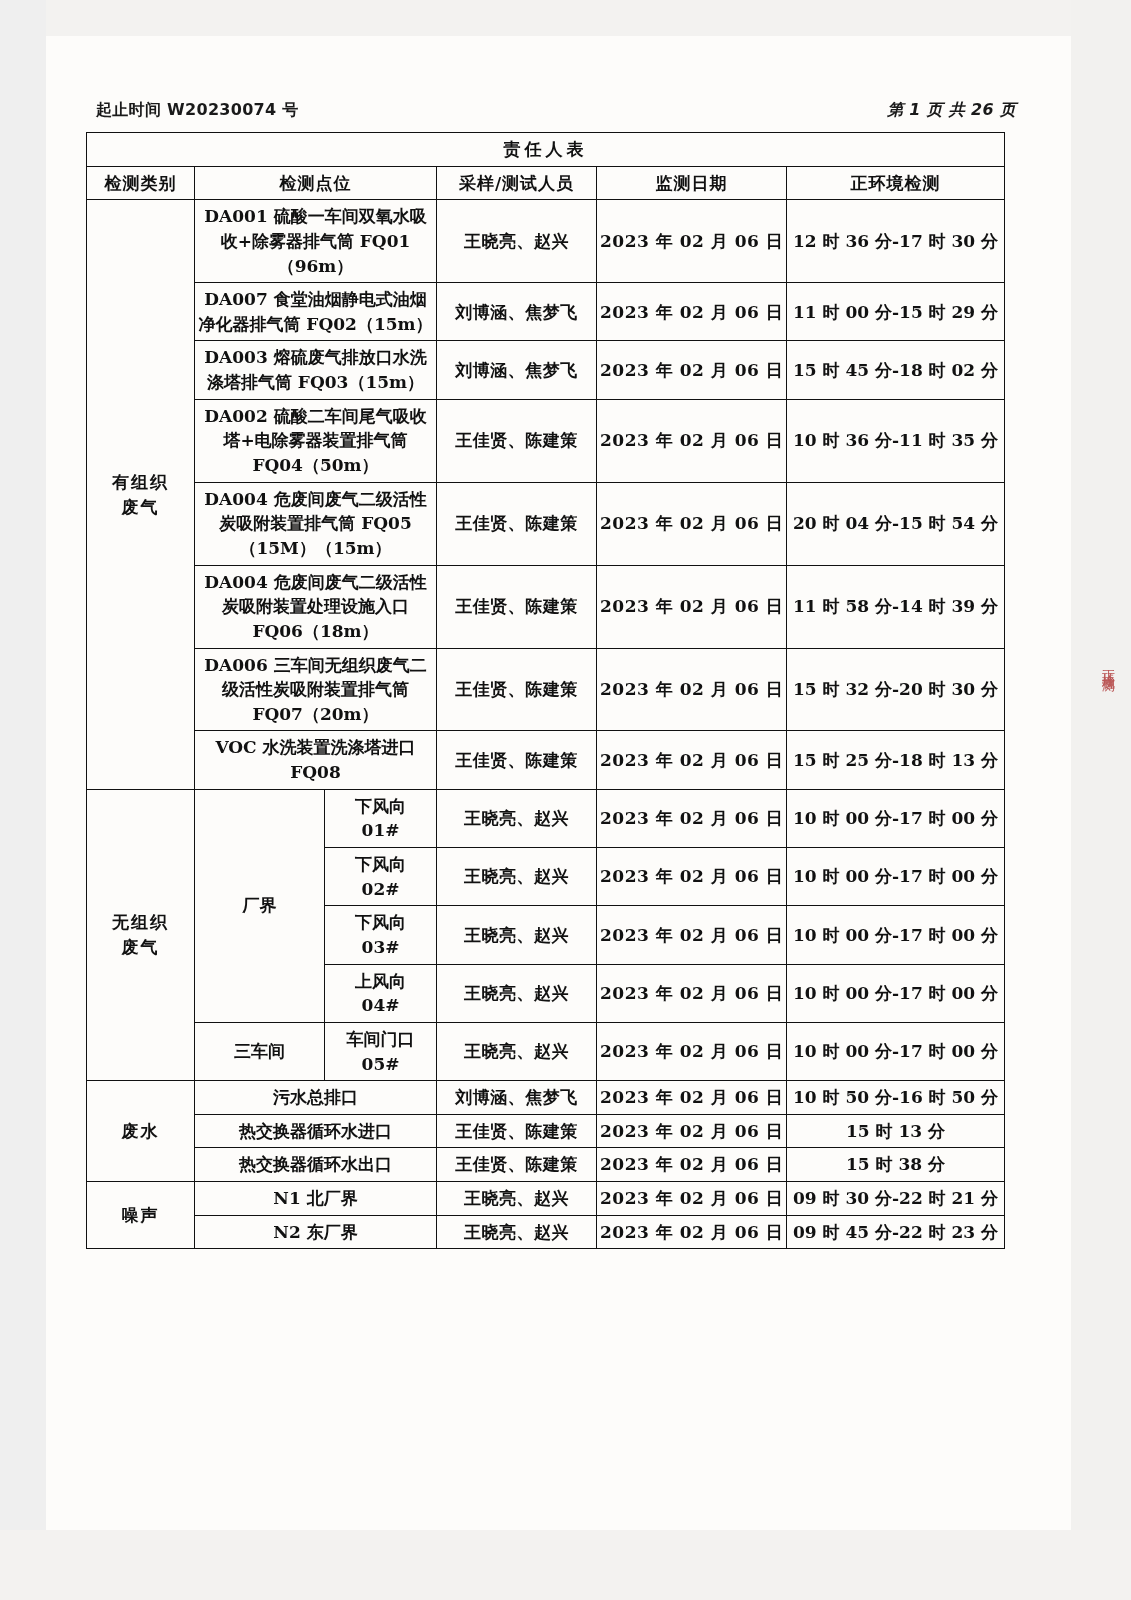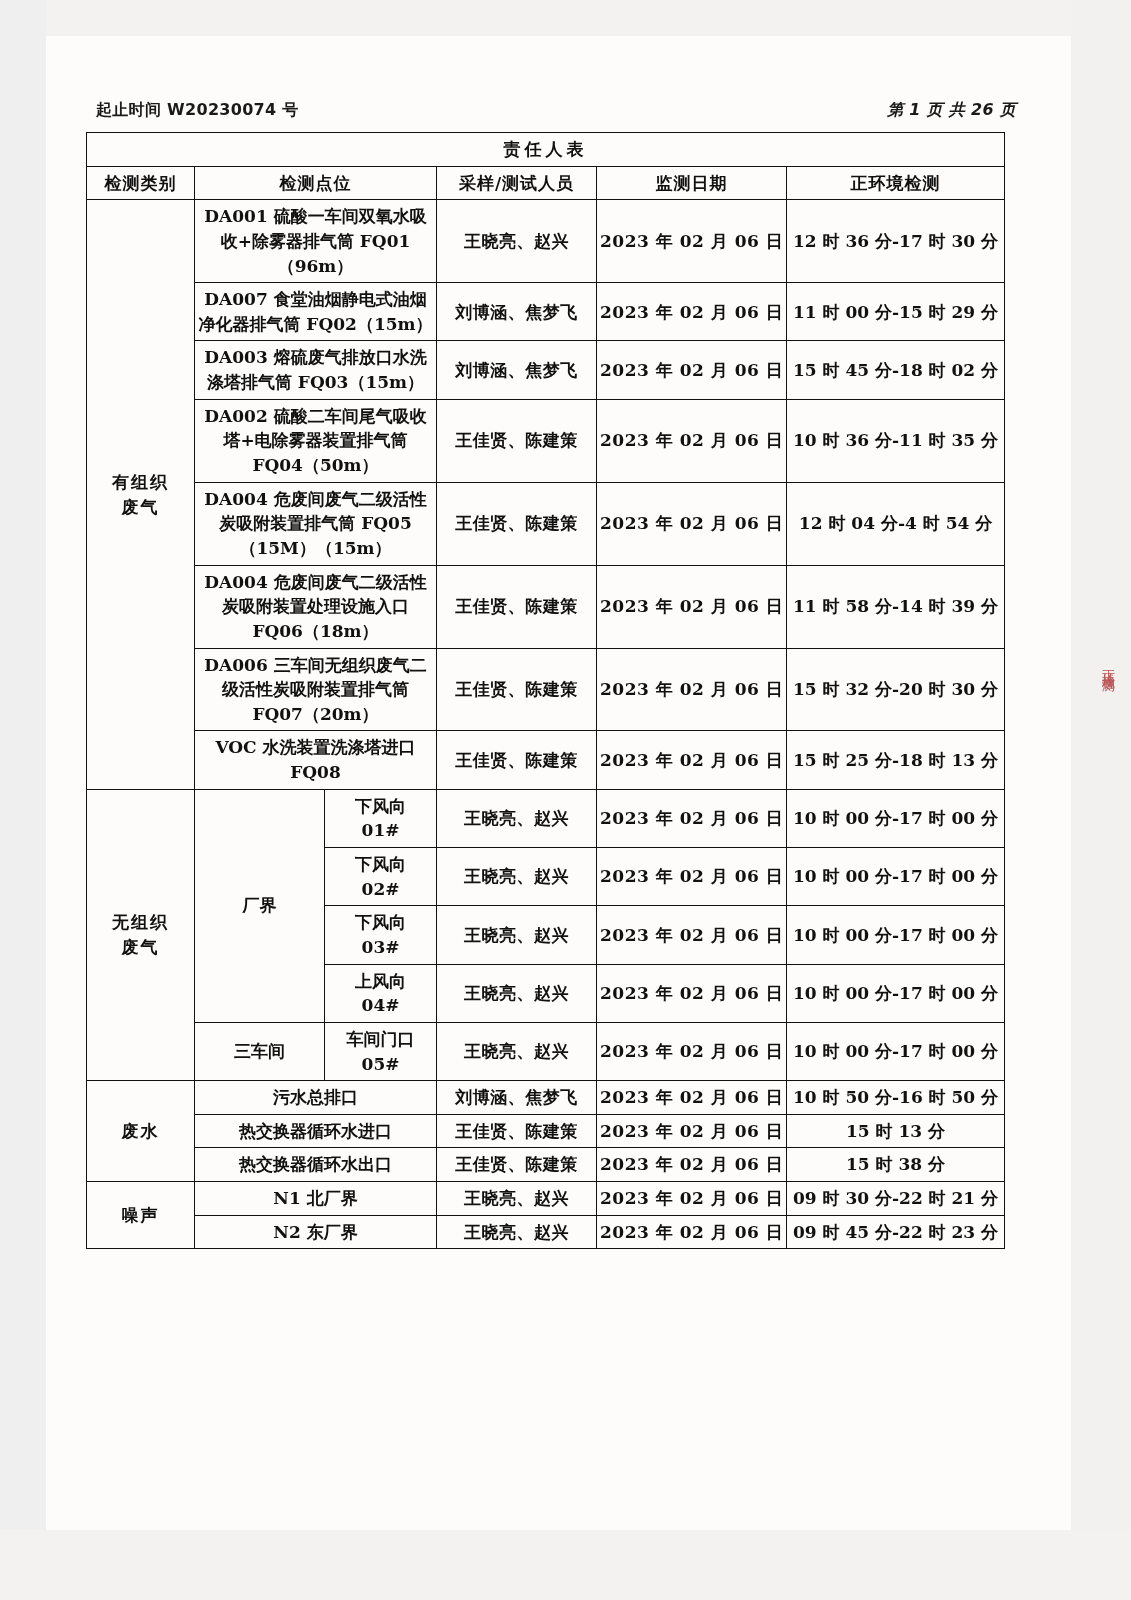--- a/index.html
+++ b/index.html
@@ -188,21 +188,21 @@
       <tr>
         <td class="point-cell" colspan="2">DA002 硫酸二车间尾气吸收塔+电除雾器装置排气筒 FQ04（50m）</td>
         <td class="person-cell">王佳贤、陈建策</td>
         <td class="date-cell">2023 年 02 月 06 日</td>
         <td class="time-cell">10 时 36 分-11 时 35 分</td>
       </tr>
       <tr>
         <td class="point-cell" colspan="2">DA004 危废间废气二级活性炭吸附装置排气筒 FQ05（15M）（15m）</td>
         <td class="person-cell">王佳贤、陈建策</td>
         <td class="date-cell">2023 年 02 月 06 日</td>
-        <td class="time-cell">12 时 04 分-4 时 54 分</td>
+        <td class="time-cell">20 时 04 分-15 时 54 分</td>
       </tr>
       <tr>
         <td class="point-cell" colspan="2">DA004 危废间废气二级活性炭吸附装置处理设施入口 FQ06（18m）</td>
         <td class="person-cell">王佳贤、陈建策</td>
         <td class="date-cell">2023 年 02 月 06 日</td>
         <td class="time-cell">11 时 58 分-14 时 39 分</td>
       </tr>
       <tr>
         <td class="point-cell" colspan="2">DA006 三车间无组织废气二级活性炭吸附装置排气筒 FQ07（20m）</td>
         <td class="person-cell">王佳贤、陈建策</td>

